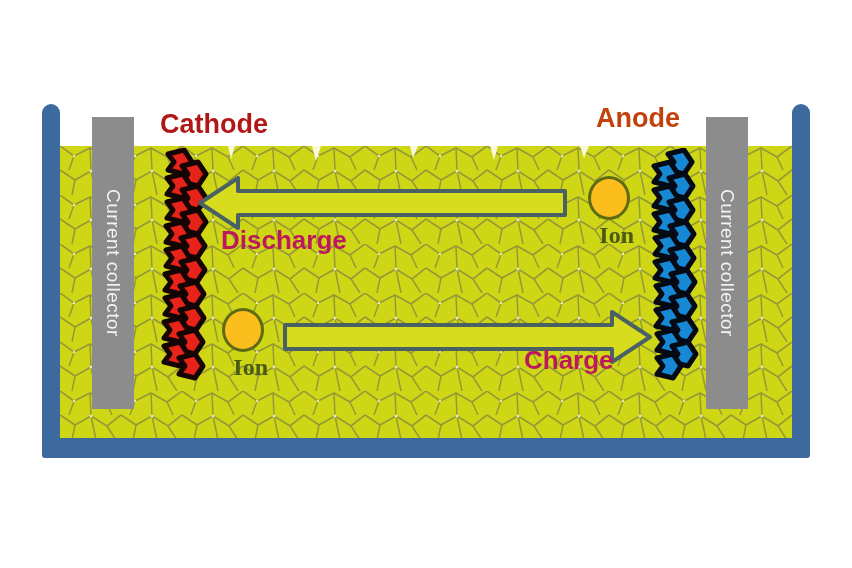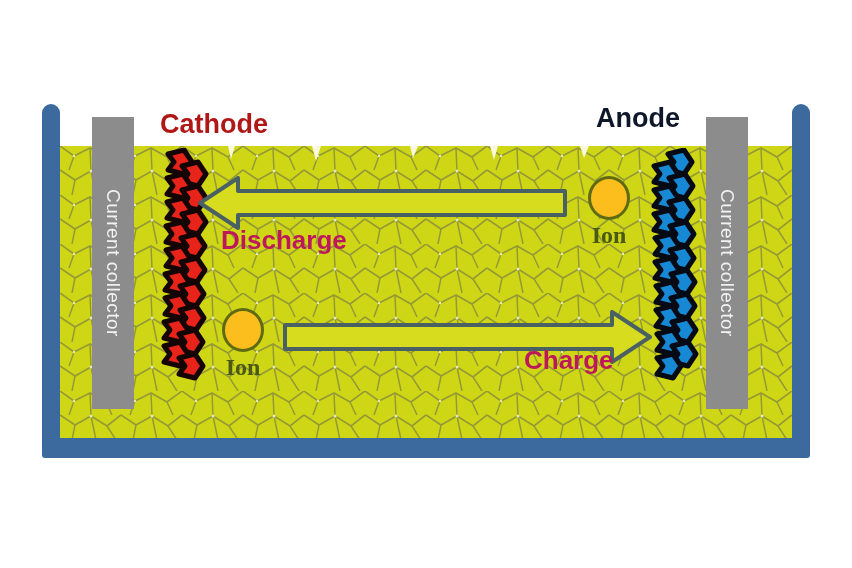--- a/index.html
+++ b/index.html
@@ -56,21 +56,21 @@
 
   
   .electrode-title{
     position:absolute;
     font-size:27px;
     font-weight:bold;
     font-family:"Liberation Sans", sans-serif;
     white-space:nowrap;
   }
   #title-cathode{left:160px;top:109px;color:#B01717;}
-  #title-anode{left:596px;top:103px;color:#0f172a;}
+  #title-anode{left:596px;top:103px;color:#c2410c;}
 
   
   .flow-arrow{position:absolute;}
   #arrow-discharge{left:196px;top:176px;width:372px;height:54px;}
   #arrow-charge{left:282px;top:310px;width:372px;height:54px;}
 
   .flow-label{
     position:absolute;
     font-size:26px;
     font-weight:bold;
@@ -90,21 +90,21 @@
     background:#FBBE1C;
     border:3px solid #5F6B12;
     box-sizing:border-box;
   }
   .ion-label{
     margin-top:2px;
     font-family:"Liberation Serif", serif;
     font-size:24px;
     font-weight:bold;
     color:#4A5A12;
-    text-align:center;
+    text-align:right;
     width:50px;
     margin-left:-4px;
   }
 </style>
 </head>
 <body>
 
 <div id="stage">
 
   <div class="case-wall" id="wall-left"></div>

